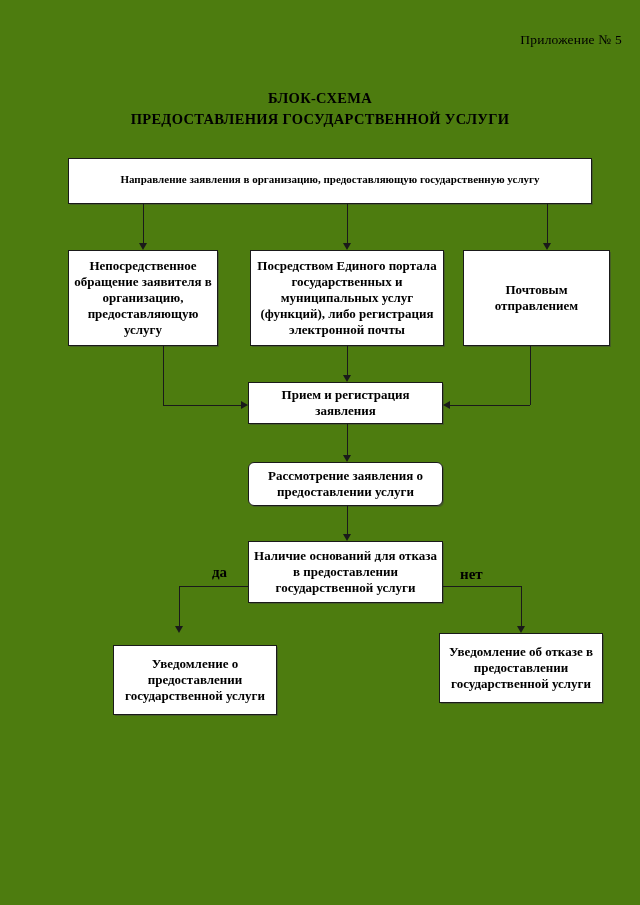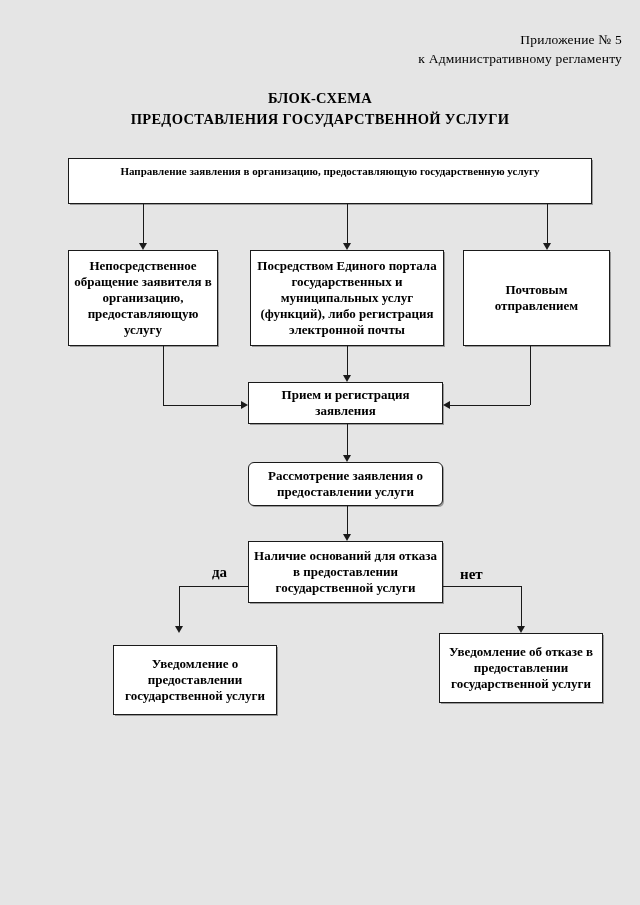--- a/index.html
+++ b/index.html
@@ -9,21 +9,21 @@
     background: #ffffff;
   }
   body {
     font-family: "Liberation Serif", "DejaVu Serif", serif;
     color: #000000;
   }
   #page {
     position: relative;
     width: 640px;
     height: 905px;
-    background: #e5e5e5;
+    background: #4d7c0f;
     overflow: hidden;
   }
 
   
   .header {
     position: absolute;
     left: 330px;
     top: 30px;
     width: 292px;
     text-align: right;
@@ -58,21 +58,21 @@
     text-align: center;
     font-weight: bold;
     font-size: 13px;
     line-height: 16px;
     padding: 2px 5px;
     box-shadow: 1.5px 1.5px 0 -0.5px rgba(60,60,60,0.45);
   }
   .node.wide-top {
     font-size: 11px;
     align-items: flex-start;
-    padding-top: 4px;
+    padding-top: 12px;
     text-align: center;
   }
 
   
   #n-start   { left: 68px;  top: 158px; width: 524px; height: 46px; }
   #n-direct  { left: 68px;  top: 250px; width: 150px; height: 96px; }
   #n-portal  { left: 250px; top: 250px; width: 194px; height: 96px; }
   #n-post    { left: 463px; top: 250px; width: 147px; height: 96px; }
   #n-receive { left: 248px; top: 382px; width: 195px; height: 42px; }
   #n-review  { left: 248px; top: 462px; width: 195px; height: 44px; border-radius: 6px; }
@@ -120,21 +120,20 @@
   #lbl-yes { left: 212px; top: 566px; }
   #lbl-no  { left: 460px; top: 568px; }
 </style>
 </head>
 <body>
 
 <div id="page">
 
   <div class="header">
     <div>Приложение № 5</div>
-    <div>к Административному регламенту</div>
   </div>
 
   <div class="title">
     <div>БЛОК-СХЕМА</div>
     <div>ПРЕДОСТАВЛЕНИЯ ГОСУДАРСТВЕННОЙ УСЛУГИ</div>
   </div>
 
   <div class="node wide-top" id="n-start">Направление заявления в организацию, предоставляющую государственную услугу</div>
 
   <div class="node" id="n-direct">Непосредственное обращение заявителя в организацию, предоставляющую услугу</div>

